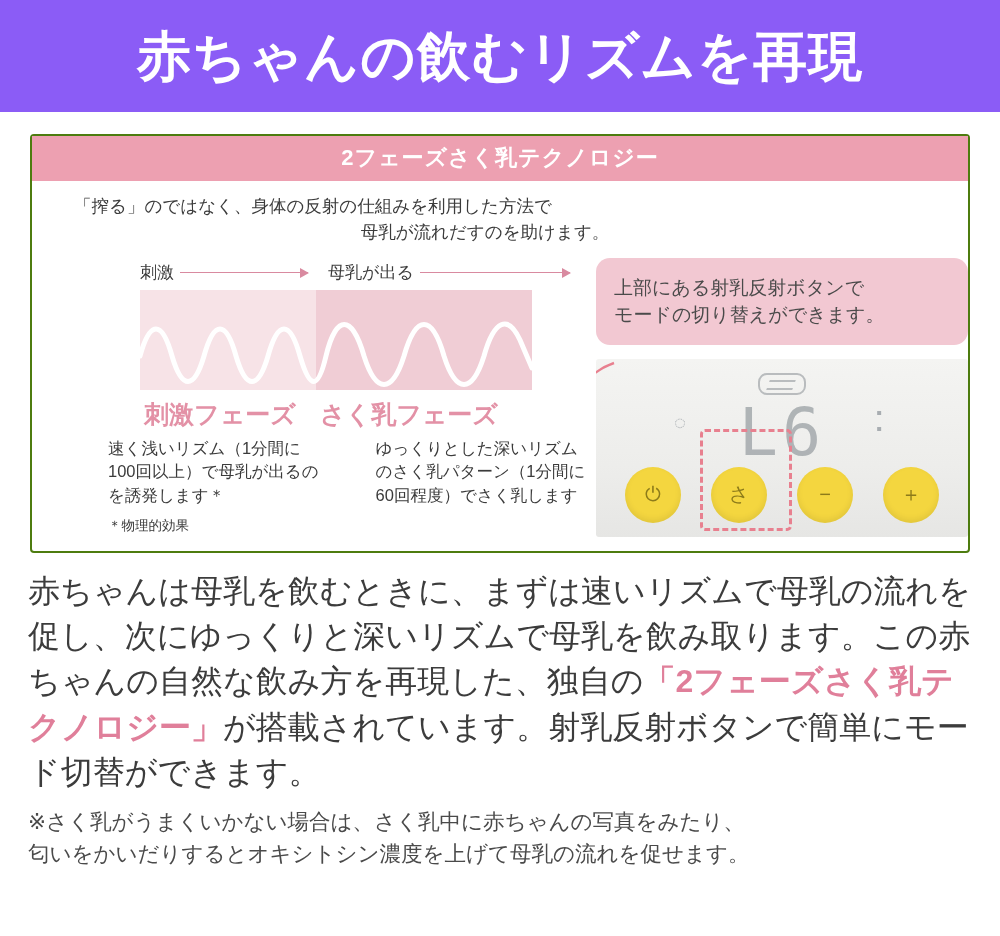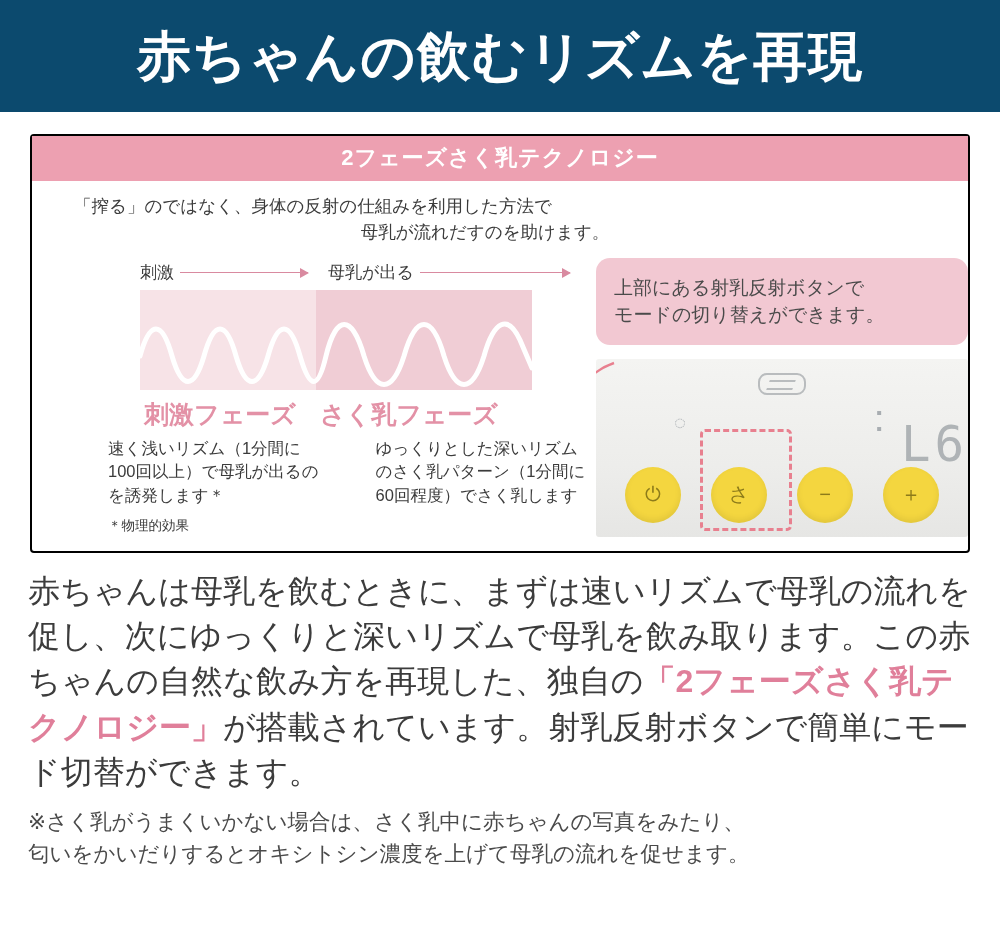--- a/index.html
+++ b/index.html
@@ -12,39 +12,39 @@
     height: 936px;
     font-family: "Liberation Sans", "DejaVu Sans", sans-serif;
     color: #333333;
     overflow: hidden;
     position: relative;
   }
 
   
   .header {
     height: 112px;
-    background: #0c4a6e;
+    background: #8b5cf6;
     display: flex;
     align-items: center;
     justify-content: center;
   }
   .header-title {
     color: #ffffff;
     font-size: 54px;
     font-weight: bold;
     letter-spacing: 1px;
     line-height: 1;
   }
 
   
   .card-wrap {
     padding: 22px 30px 0 30px;
   }
   .card {
-    border: 2px solid #000000;
+    border: 2px solid #4d7c0f;
     border-radius: 4px;
     position: relative;
     padding: 0 0 14px 0;
   }
   .band {
     background: #eda0b1;
     color: #ffffff;
     text-align: center;
     font-size: 22px;
     font-weight: bold;
@@ -205,27 +205,26 @@
     left:8px; top:5px;
     width:26px;height:6px;
     border-top:2px solid #b9bcbe;
     border-bottom:2px solid #b9bcbe;
     transform: skewX(-20deg);
   }
   .lcd {
     position: absolute;
     top: 36px;
     left: 0; right: 0;
-    text-align: right;
+    text-align: center;
     color: #9aa0a4;
     font-family: "DejaVu Sans Mono", monospace;
-    font-size: 49px;
+    font-size: 65px;
     letter-spacing: 4px;
     opacity: .75;
-    margin-top: 21px;
   }
   .lcd-drop {
     position:absolute;
     top: 52px;
     left: 78px;
     font-size: 20px;
     color:#a8adb1;
   }
   .lcd-dots {
     position:absolute;

